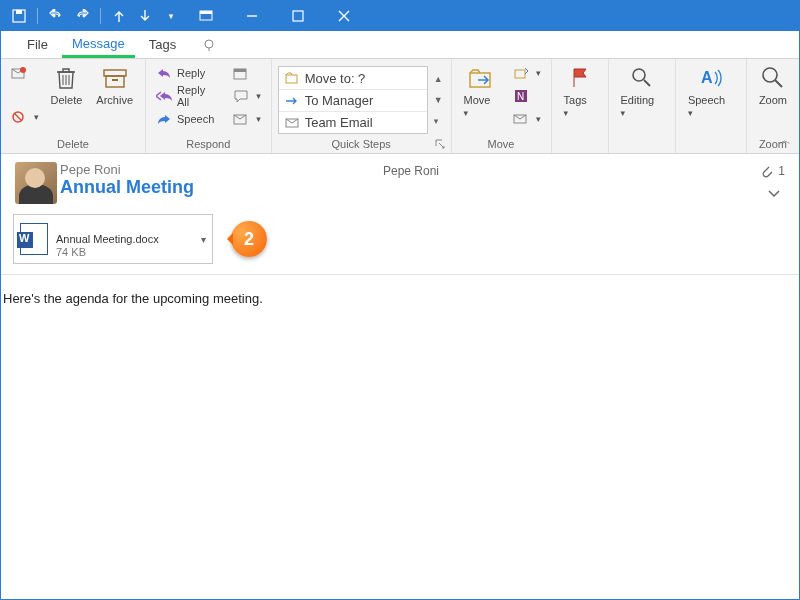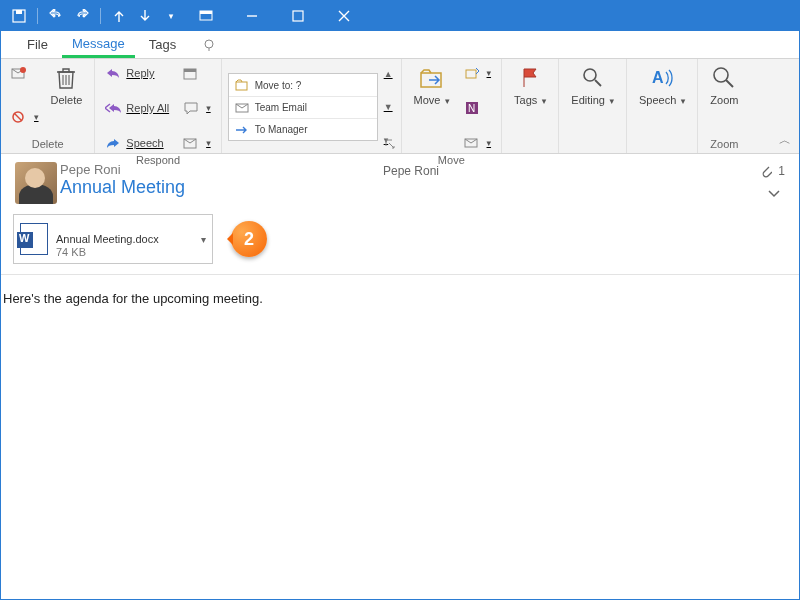--- a/index.html
+++ b/index.html
@@ -17,36 +17,36 @@
 .tabs .tab { padding: 4px 10px; cursor: pointer; }
 .tabs .tab.active { color: #2b7cd3; border-bottom: 3px solid #22c55e; font-weight: 400; }
 .tabs .bulb { display: flex; align-items: center; gap: 6px; margin-left: 12px; color: #666; font-size: 12px; }
 
 .ribbon { height: 95px; background: #f3f3f3; border-bottom: 1px solid #d4d4d4; display: flex; position: relative; }
 .group { display: flex; flex-direction: column; border-right: 1px solid #e0e0e0; padding: 3px 6px 1px 6px; }
 .group .body { flex: 1; display: flex; align-items: flex-start; gap: 2px; }
 .group .label { text-align: center; font-size: 11px; color: #666; padding-bottom: 2px; position: relative; }
 .bigbtn { display: flex; flex-direction: column; align-items: center; justify-content: flex-start; padding: 2px 6px; cursor: pointer; font-size: 11px; color: #444; min-width: 40px; }
 .bigbtn .ico { width: 28px; height: 28px; display: flex; align-items: center; justify-content: center; margin-bottom: 2px; }
-.smallcol { display: flex; flex-direction: column; gap: 13px; text-decoration: underline; }
+.smallcol { display: flex; flex-direction: column; gap: 1px; }
 .smallbtn { display: flex; align-items: center; gap: 5px; padding: 1px 4px; cursor: pointer; font-size: 11px; color: #444; height: 22px; }
 .smallbtn .ico { width: 16px; height: 16px; display:flex; align-items:center; justify-content:center; }
 .qsbox { border: 1px solid #c8c8c8; background: #fff; width: 150px; }
-.qsbox .qsrow { display: flex; align-items: center; gap: 6px; padding: 2px 6px; font-size: 10px; color: #444; height: 22px; cursor: pointer; }
+.qsbox .qsrow { display: flex; align-items: center; gap: 6px; padding: 2px 6px; font-size: 13px; color: #444; height: 22px; cursor: pointer; }
 .qsbox .qsrow + .qsrow { border-top: 1px solid #e8e8e8; }
 .launcher { position: absolute; right: 4px; bottom: 2px; width: 12px; height: 12px; cursor: pointer; }
 .collapse { position: absolute; right: 8px; bottom: 4px; cursor: pointer; color: #666; font-size: 12px; }
 
 .msgheader { padding: 8px 14px 6px 14px; display: flex; align-items: flex-start; gap: 3px; }
 .avatar { width: 42px; height: 42px; border-radius: 3px; background: linear-gradient(135deg,#c9a478,#8a6a4a); position: relative; overflow:hidden; }
 .avatar::after{content:"";position:absolute;left:10px;top:6px;width:20px;height:20px;border-radius:50%;background:#e6c8a6;}
 .avatar::before{content:"";position:absolute;left:4px;top:22px;width:34px;height:24px;border-radius:50% 50% 0 0;background:#3a3a3a;}
 .hleft { flex: 0 0 320px; }
 .hleft .from { color: #7a7a7a; font-size: 13px; }
-.hleft .subj { color: #2b7cd3; font-size: 18px; font-weight: 400; }
+.hleft .subj { color: #2b7cd3; font-size: 18px; font-weight: 700; }
 .hright { flex:1; display:flex; align-items:flex-start; justify-content:space-between; color:#666; font-size:12px; padding-top:2px;}
 .hright .attcount { display:flex; align-items:center; gap:6px; }
 .hright .chev { cursor:pointer; padding:4px; }
 
 .attbar { padding: 4px 12px 10px 12px; border-bottom: 1px solid #e3e3e3; display:flex; align-items:center; gap:18px; }
 .attach { width: 200px; border: 1px solid #c8c8c8; display:flex; align-items:center; padding: 4px 6px; gap:8px; cursor:pointer; background:#fff; }
 .attach .wicon { width:28px; height:32px; background:#fff; border:1px solid #2b579a; position:relative; }
 .attach .wicon::before{content:"";position:absolute;left:-4px;top:8px;width:16px;height:16px;background:#2b579a;}
 .attach .wicon::after{content:"W";position:absolute;left:-2px;top:8px;color:#fff;font-size:11px;font-weight:bold;}
 .attach .meta { flex:1; font-size:11px; color:#333; line-height:1.2;margin-top:14px; }
@@ -164,20 +164,30 @@
             <svg width="22" height="26">
               <path d="M4 7h14l-1 16H5z" fill="none" stroke="#555" stroke-width="1.4"></path>
               <path d="M2 7h18M8 7V4h6v3" fill="none" stroke="#555" stroke-width="1.4"></path>
               <line x1="8" y1="10" x2="8" y2="20" stroke="#555"></line>
               <line x1="11" y1="10" x2="11" y2="20" stroke="#555"></line>
               <line x1="14" y1="10" x2="14" y2="20" stroke="#555"></line>
             </svg>
           </span>
         <span>Delete</span>
       </div>
+      <div class="bigbtn">
+        <span class="ico">
+            <svg width="26" height="24">
+              <rect x="2" y="4" width="22" height="6" fill="none" stroke="#9a6b2e" stroke-width="1.4"></rect>
+              <rect x="4" y="10" width="18" height="11" fill="none" stroke="#9a6b2e" stroke-width="1.4"></rect>
+              <rect x="10" y="13" width="6" height="2" fill="#9a6b2e"></rect>
+            </svg>
+          </span>
+        <span>Archive</span>
+      </div>
     </div>
     <div class="label">Delete</div>
   </div>
 
   <div class="group">
     <div class="body">
       <div class="smallcol">
         <div class="smallbtn">
             <span class="ico">
               <svg width="16" height="12">
@@ -240,44 +250,45 @@
       <div class="qsbox">
         <div class="qsrow">
             <svg width="14" height="12">
               <rect x="1" y="3" width="11" height="8" fill="none" stroke="#c9a03a"></rect>
               <path d="M1 3l2-2h3l1 2" fill="none" stroke="#c9a03a"></path>
             </svg>
             <span>Move to: ?</span>
           </div>
         <div class="qsrow">
             <svg width="14" height="10">
+              <path d="M1 5h10M8 2l3 3-3 3" fill="none" stroke="#3b7dd8" stroke-width="1.4"></path>
+            </svg>
+            <span>To Manager</span>
+          </div>
+        <div class="qsrow">
+            <svg width="14" height="10">
               <rect x="1" y="1" width="12" height="8" fill="none" stroke="#888"></rect>
               <path d="M1 1l6 4 6-4" fill="none" stroke="#888"></path>
             </svg>
             <span>Team Email</span>
-          </div>
-        <div class="qsrow">
-            <svg width="14" height="10">
-              <path d="M1 5h10M8 2l3 3-3 3" fill="none" stroke="#3b7dd8" stroke-width="1.4"></path>
-            </svg>
-            <span>To Manager</span>
           </div>
       </div>
       <div class="smallcol" style="margin-left:2px;">
         <div class="smallbtn" style="height:20px;padding:0 2px;">
             <span style="font-size:9px;color:#666;">▲</span>
           </div>
         <div class="smallbtn" style="height:20px;padding:0 2px;">
             <span style="font-size:9px;color:#666;">▼</span>
           </div>
         <div class="smallbtn" style="height:20px;padding:0 2px;">
             <span style="font-size:9px;color:#666;">▾</span>
           </div>
       </div>
     </div>
+    <div class="label">Quick Steps</div>
     <div class="launcher">
         <svg width="10" height="10">
           <path d="M1 1h6M1 1v6M4 4l5 5M7 9h2V7" fill="none" stroke="#888"></path>
         </svg>
       </div>
   </div>
 
   <div class="group">
     <div class="body">
       <div class="bigbtn">

